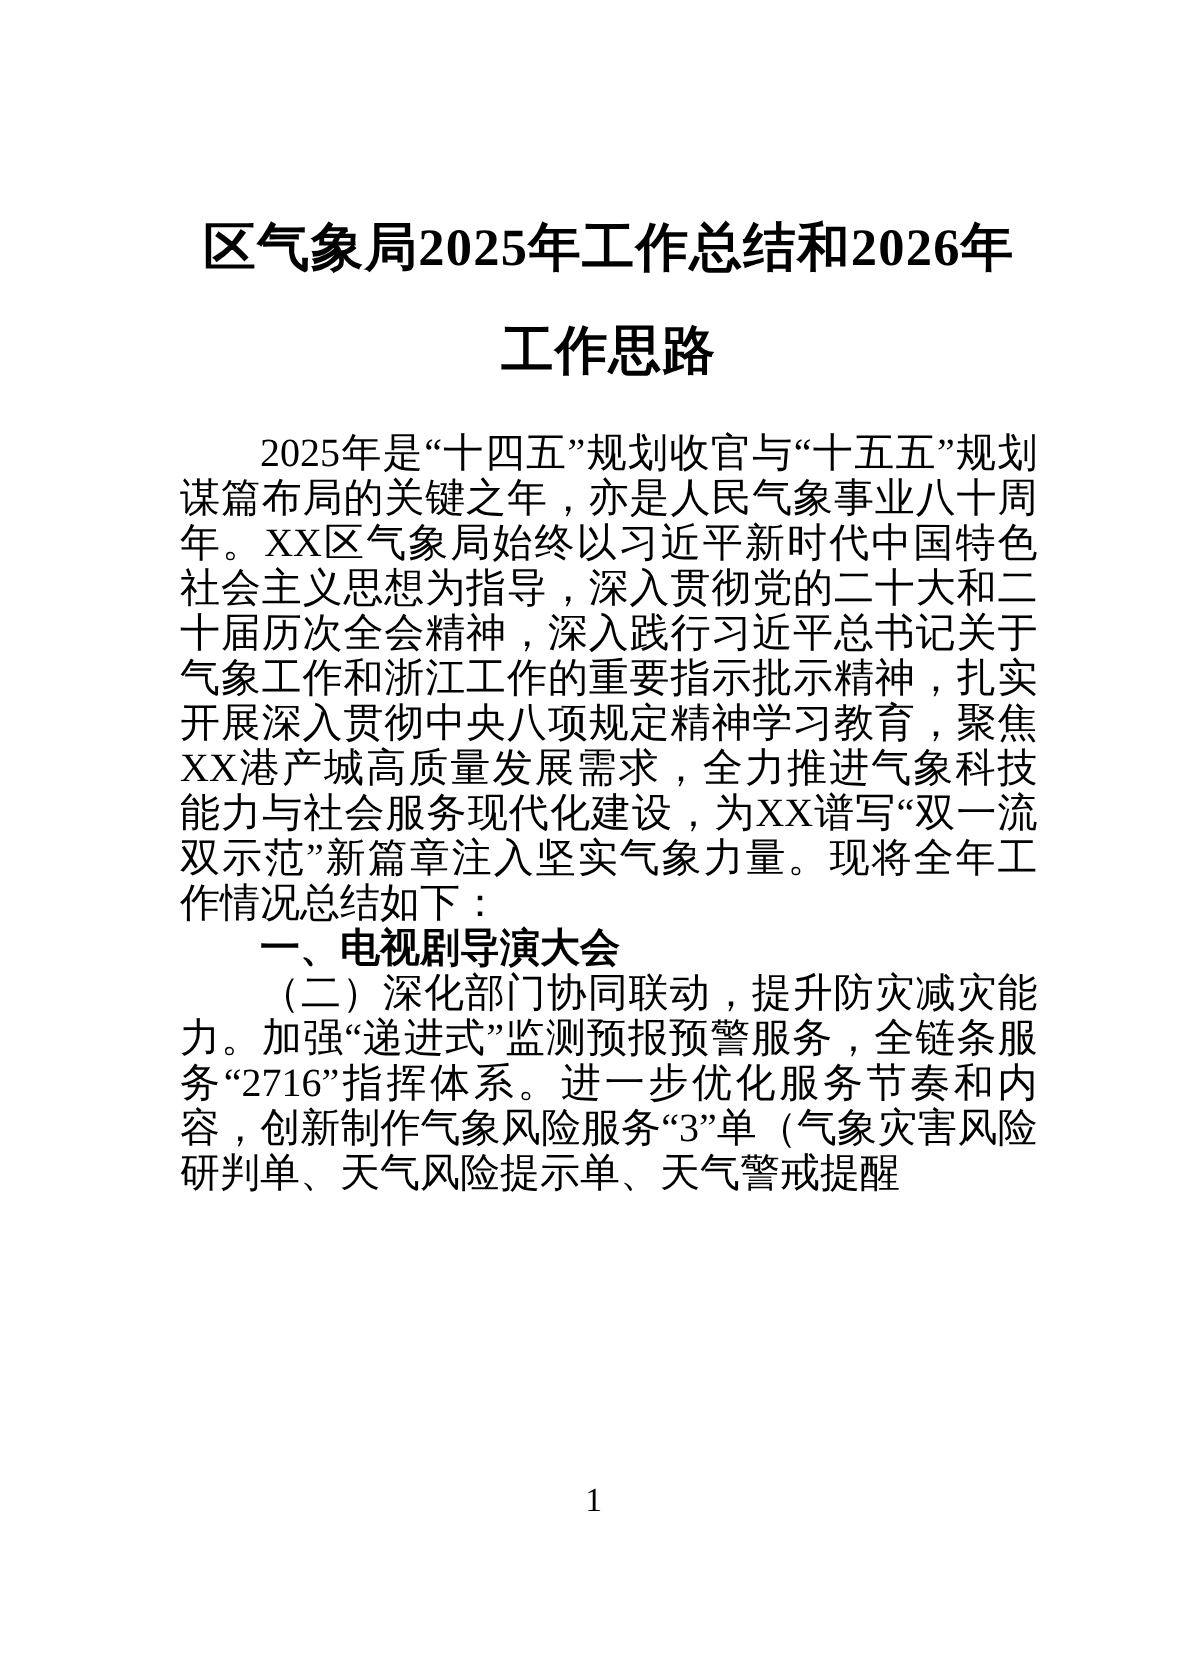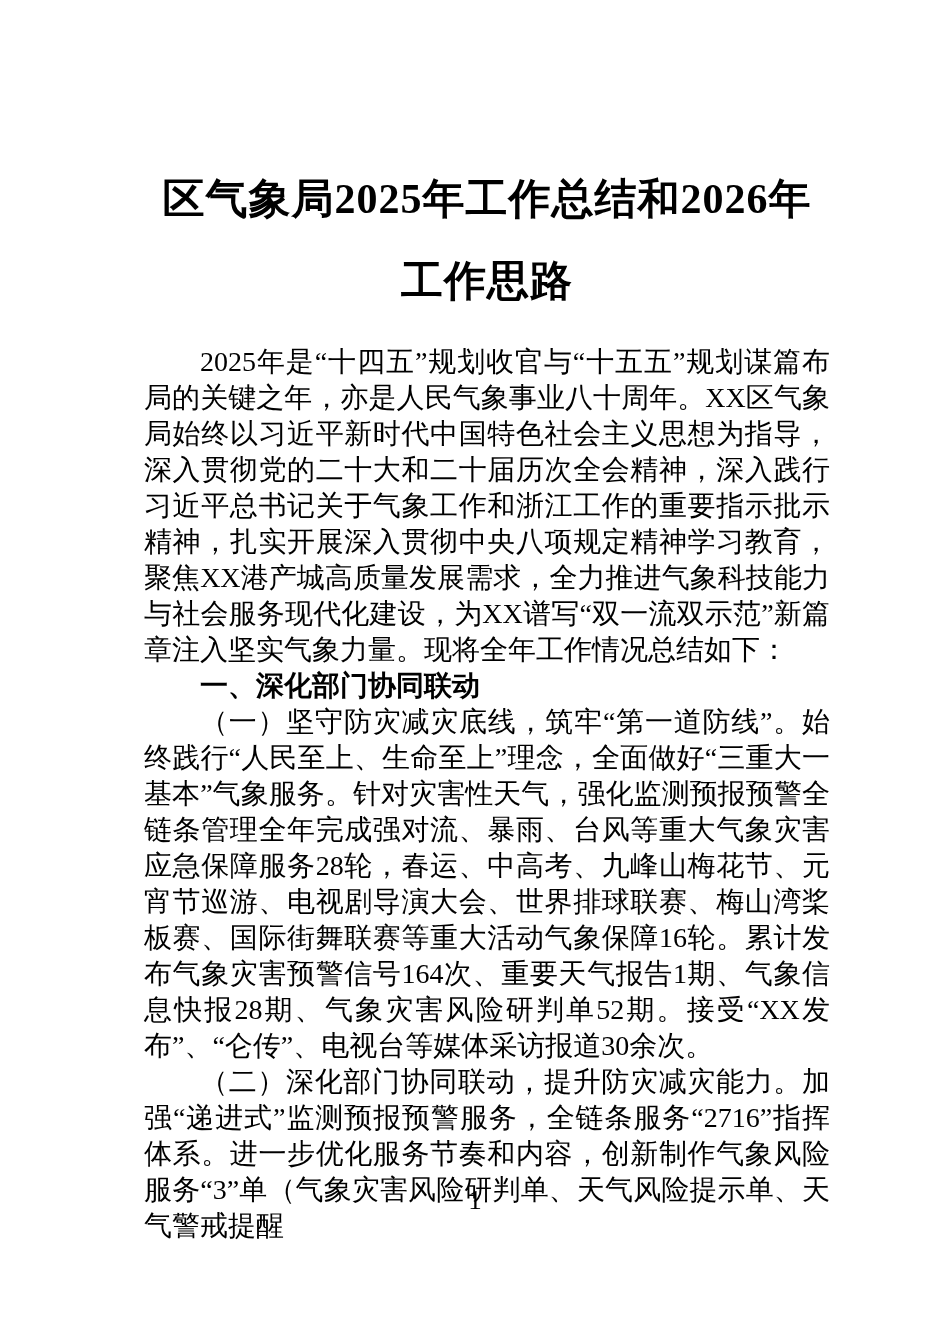--- a/index.html
+++ b/index.html
@@ -24,21 +24,21 @@
   }
   .doc-title {
     font-size: 42px;
     font-weight: 700;
     text-align: center;
     line-height: 82px;
     margin: 0 0 22px 0;
     letter-spacing: 1px;
   }
   .para {
-    font-size: 28px;
+    font-size: 32px;
     line-height: 36px;
     text-align: justify;
     text-indent: 2em;
     margin: 0;
     word-break: break-all;
   }
   .para.heading {
     font-weight: 700;
   }
   .page-number {
@@ -54,21 +54,20 @@
 </style>
 </head>
 <body>
 
 <div class="page">
 
   <h1 class="doc-title">区气象局2025年工作总结和2026年工作思路</h1>
 
   <p class="para">2025年是“十四五”规划收官与“十五五”规划谋篇布局的关键之年，亦是人民气象事业八十周年。XX区气象局始终以习近平新时代中国特色社会主义思想为指导，深入贯彻党的二十大和二十届历次全会精神，深入践行习近平总书记关于气象工作和浙江工作的重要指示批示精神，扎实开展深入贯彻中央八项规定精神学习教育，聚焦XX港产城高质量发展需求，全力推进气象科技能力与社会服务现代化建设，为XX谱写“双一流双示范”新篇章注入坚实气象力量。现将全年工作情况总结如下：</p>
 
-  <p class="para heading">一、深化部门协同联动</p>
+  <p class="para heading">一、电视剧导演大会</p>
 
-  <p class="para">（一）坚守防灾减灾底线，筑牢“第一道防线”。始终践行“人民至上、生命至上”理念，全面做好“三重大一基本”气象服务。针对灾害性天气，强化监测预报预警全链条管理全年完成强对流、暴雨、台风等重大气象灾害应急保障服务28轮，春运、中高考、九峰山梅花节、元宵节巡游、电视剧导演大会、世界排球联赛、梅山湾桨板赛、国际街舞联赛等重大活动气象保障16轮。累计发布气象灾害预警信号164次、重要天气报告1期、气象信息快报28期、气象灾害风险研判单52期。接受“XX发布”、“仑传”、电视台等媒体采访报道30余次。</p>
 
   <p class="para">（二）深化部门协同联动，提升防灾减灾能力。加强“递进式”监测预报预警服务，全链条服务“2716”指挥体系。进一步优化服务节奏和内容，创新制作气象风险服务“3”单（气象灾害风险研判单、天气风险提示单、天气警戒提醒</p>
 
   <div class="page-number">1</div>
 
 </div>
 
 </body></html>

